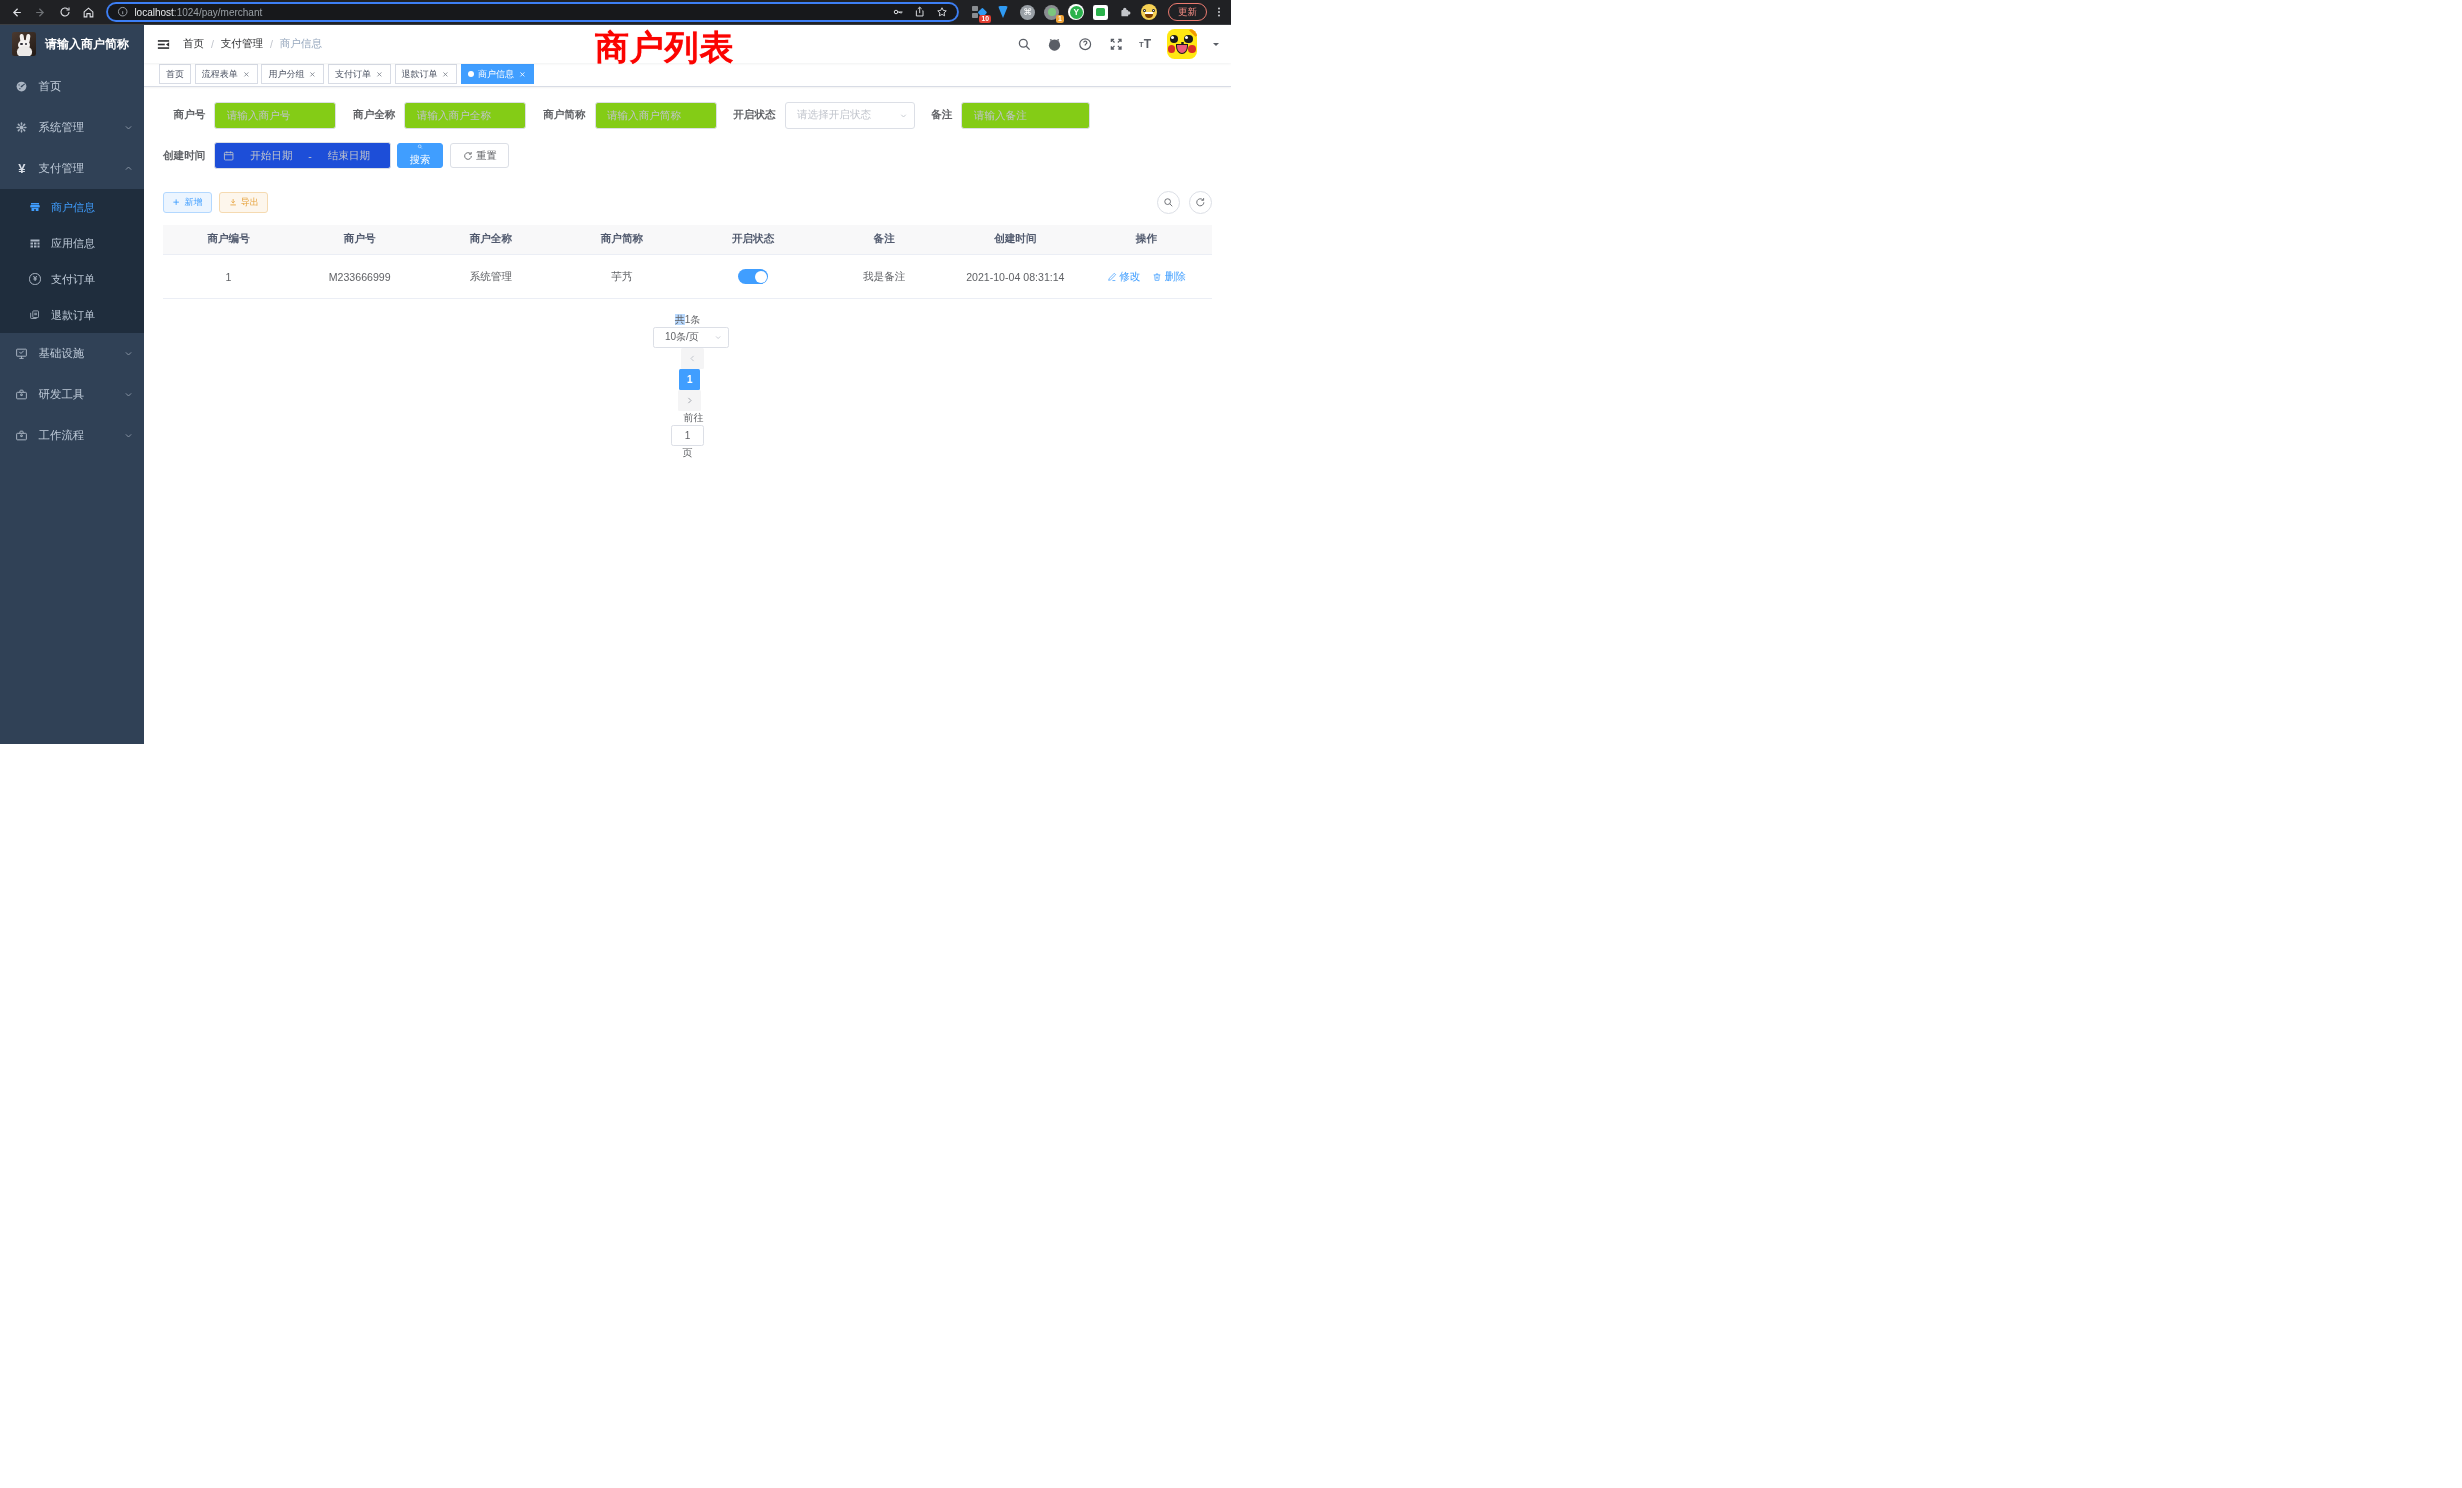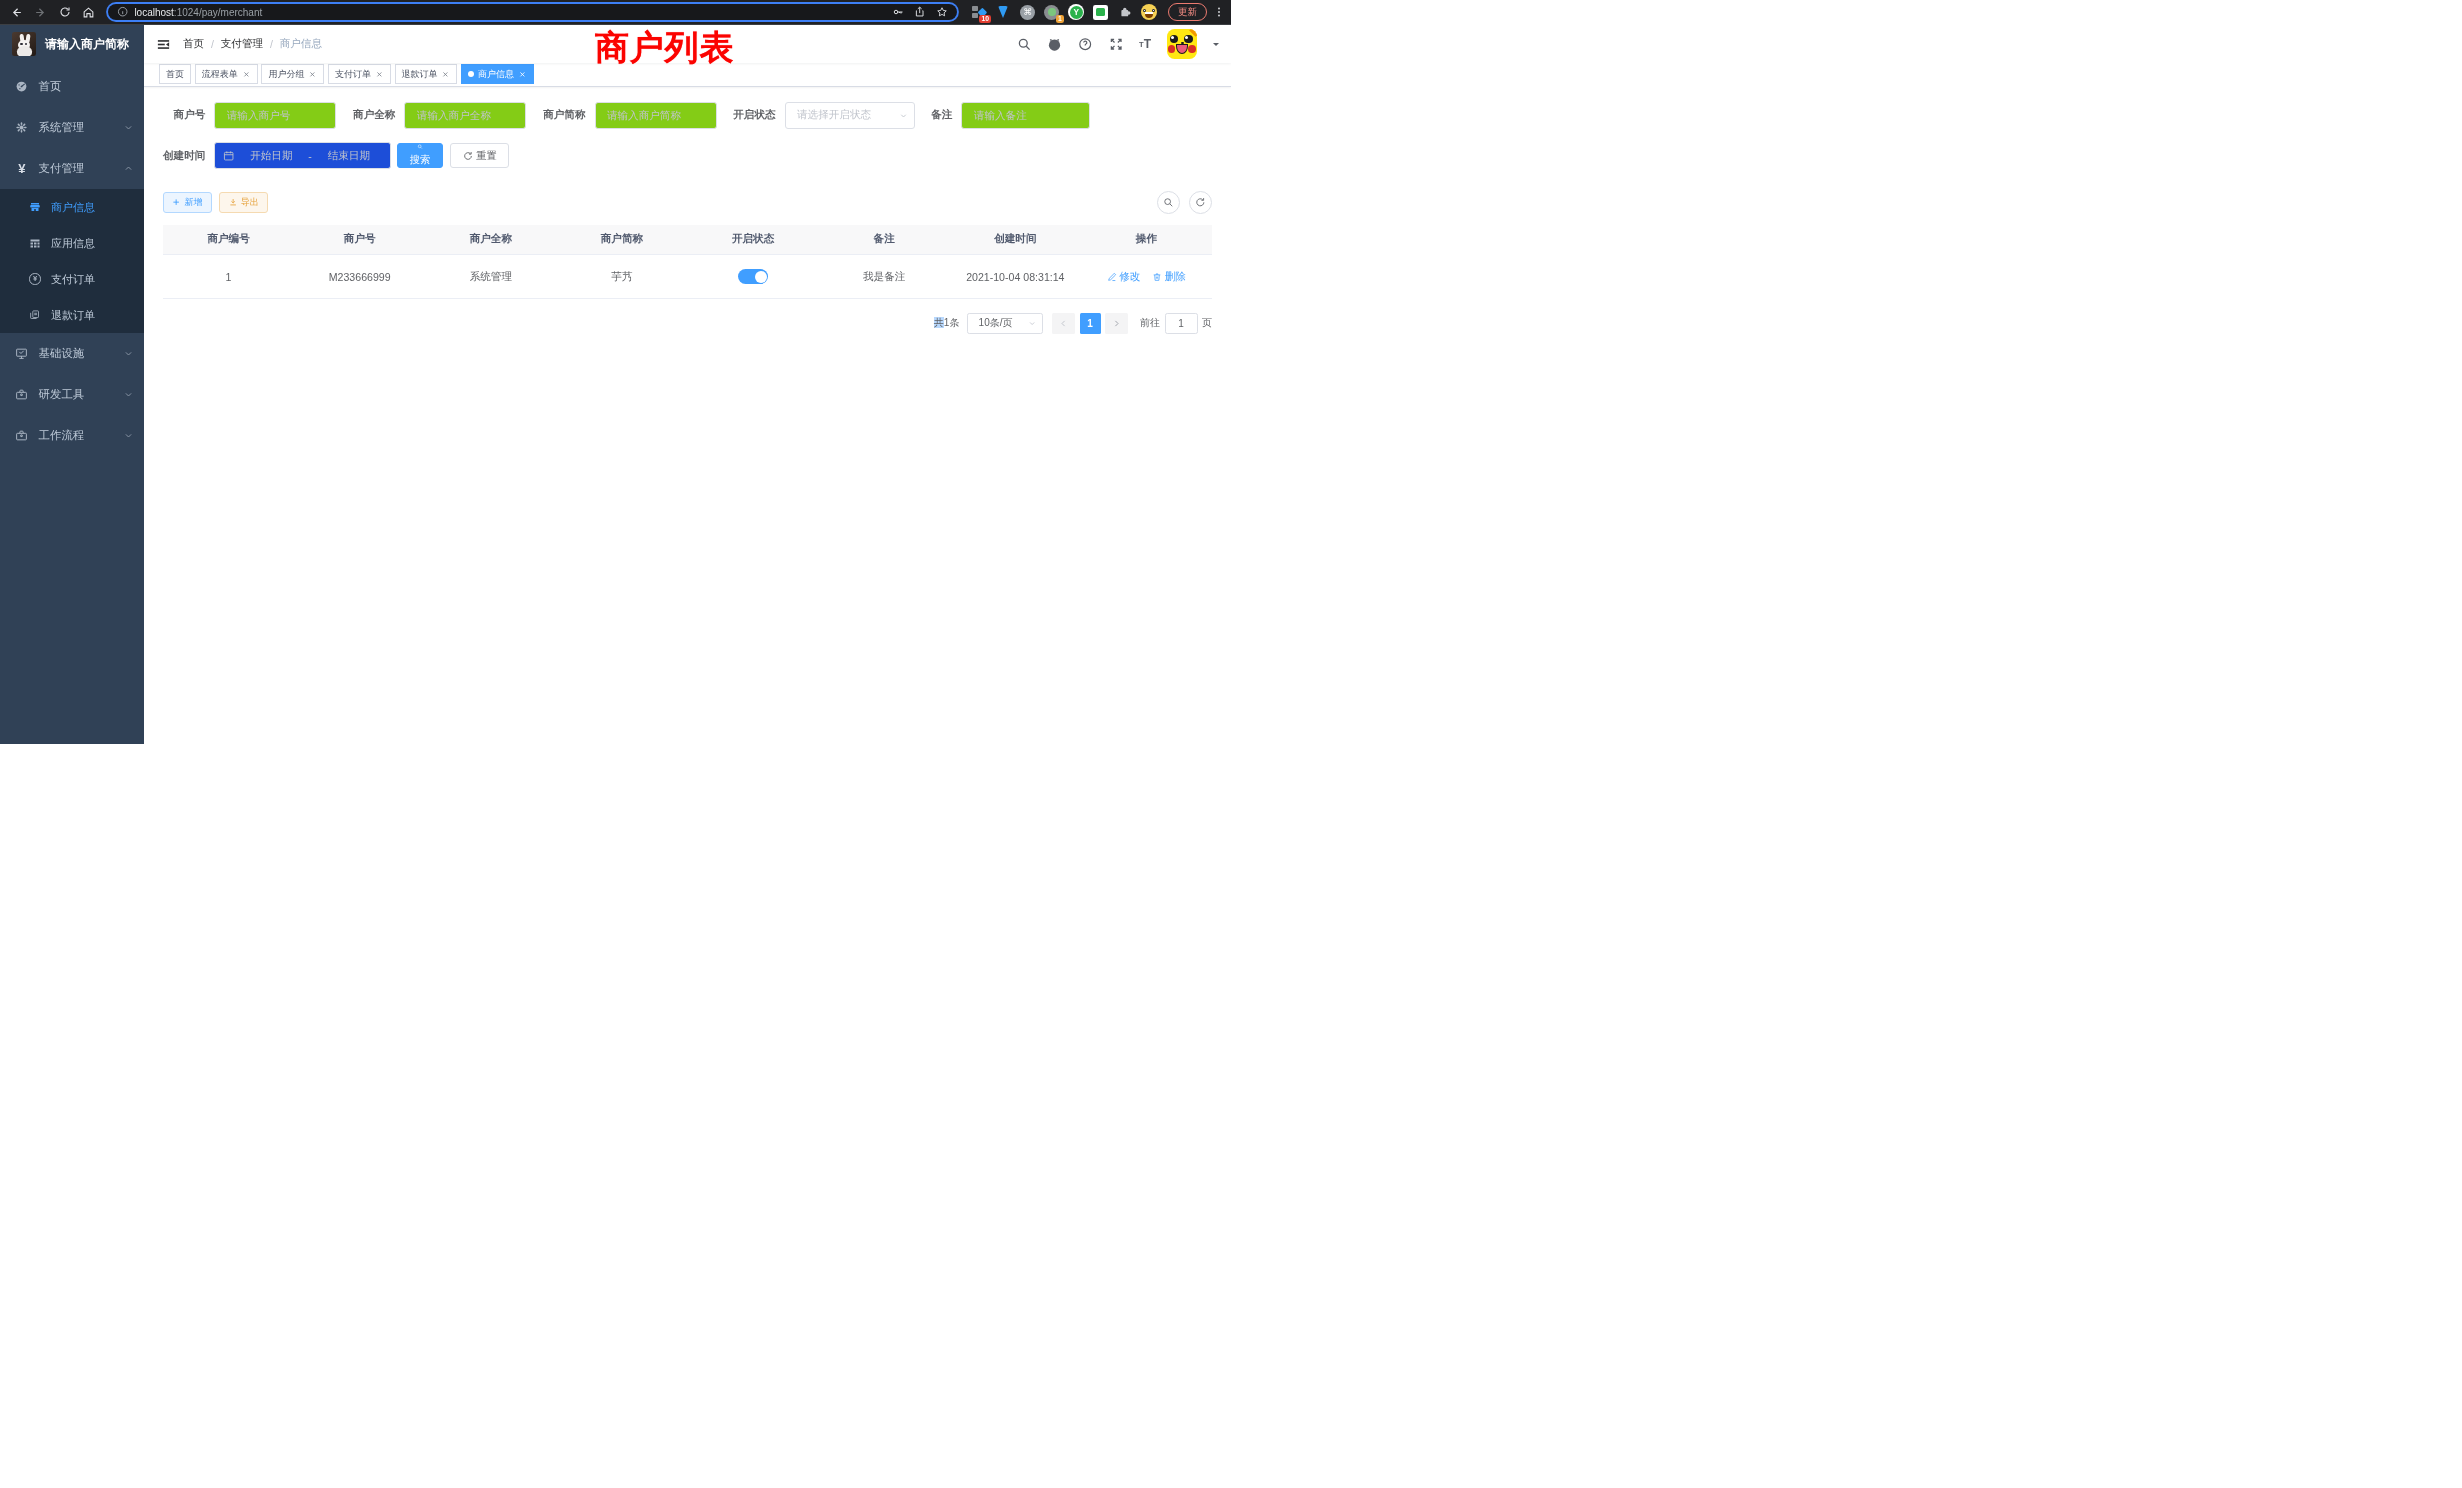--- a/index.html
+++ b/index.html
@@ -147,21 +147,21 @@
   table.grid td { height:44px; color:#606266; font-size:10.6px; text-align:center;
     border-bottom:0.8px solid #ebeef5; background:#fff; }
   .switch { display:inline-block; width:30px; height:15px; border-radius:7.6px; background:#409eff;
     position:relative; cursor:pointer; vertical-align:middle; }
   .switch .knob { position:absolute; top:1.5px; right:1.5px; width:12px; height:12px; border-radius:50%; background:#fff; }
   .op-link { color:#409eff; font-size:10.6px; display:inline-flex; align-items:center; gap:2.3px; cursor:pointer; }
   .op-link + .op-link { margin-left:9px; }
 
   
   .pagination { margin-top:13.6px; display:flex; align-items:center; justify-content:flex-end;
-    font-size:10px; color:#606266; gap:0; }
+    font-size:10px; color:#606266; gap:0;flex-direction:column; }
   .pg-total { white-space:nowrap; }
   .pg-total .hl { background:#b8d8fd; }
   .pg-size { width:76px; height:21px; border:0.8px solid #dcdfe6; border-radius:2.3px; margin-left:7.6px;
     display:flex; align-items:center; padding:0 6px 0 10.6px; color:#606266; cursor:pointer; background:#fff; }
   .pg-size span { flex:1 1 auto; }
   .pg-btn { width:23px; height:21px; background:#f4f4f5; border-radius:1.5px; display:flex; align-items:center;
     justify-content:center; margin-left:9px; cursor:pointer; color:#c0c4cc; }
   .pg-btn.next { color:#a0a4ab; margin-left:4.5px; }
   .pg-num { width:21px; height:21px; background:#409eff; color:#fff; border-radius:1.5px; display:flex;
     align-items:center; justify-content:center; font-weight:bold; margin-left:4.5px; }

